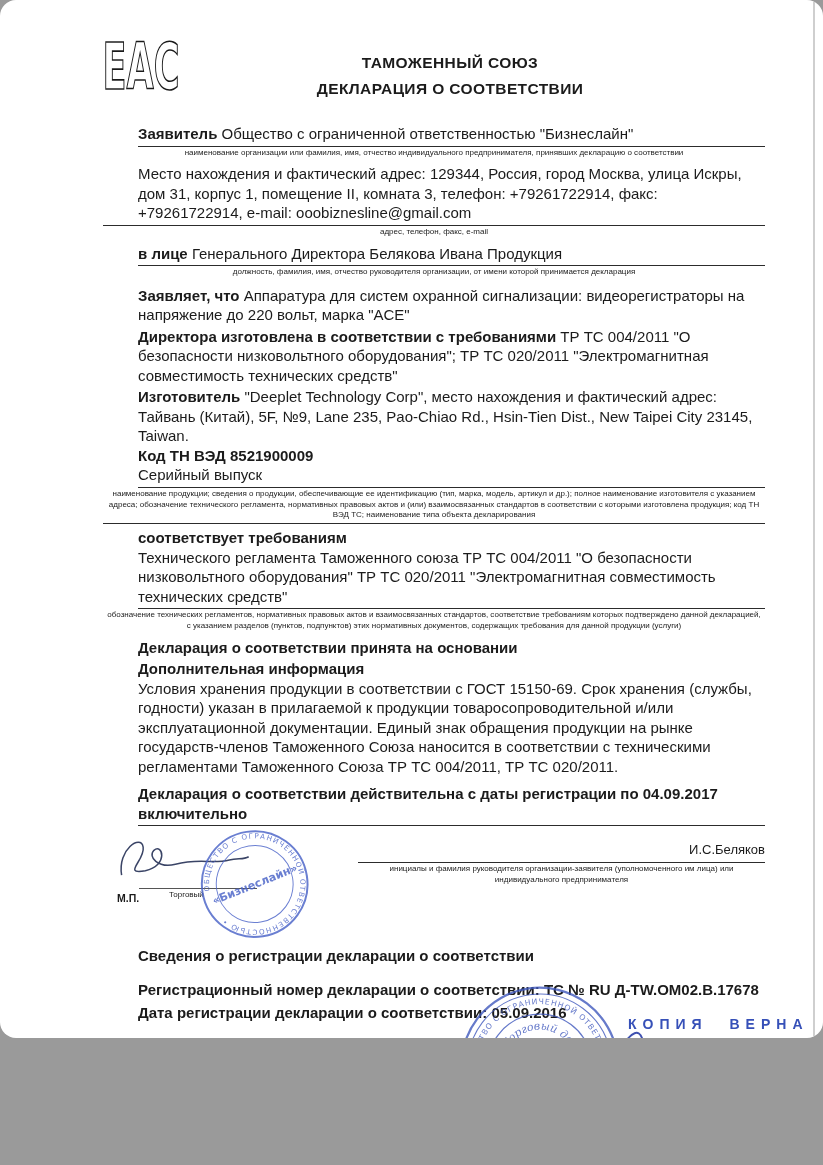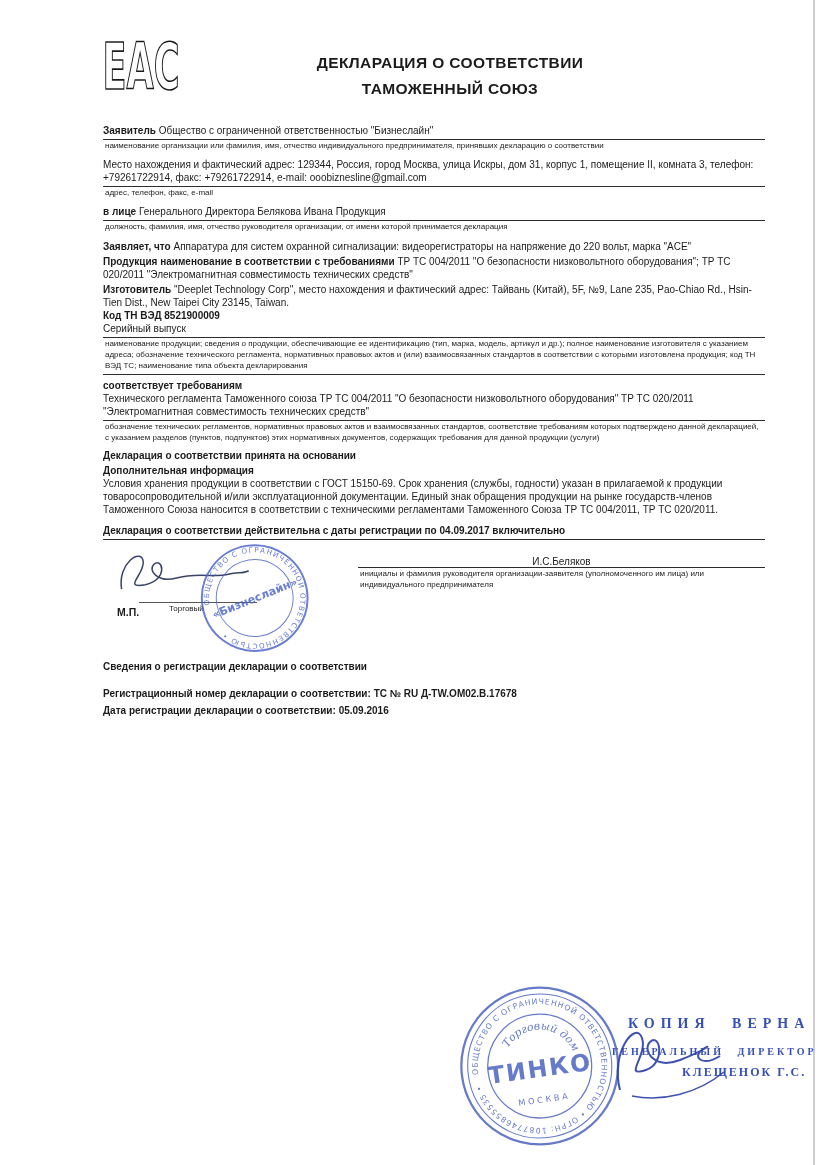--- a/index.html
+++ b/index.html
@@ -1,62 +1,63 @@
 <!DOCTYPE html>
 <html><head>
 <meta charset="utf-8">
 <style>
   * { margin:0; padding:0; box-sizing:border-box; }
   html,body { background:#9a9a9a; }
   .page {
-    width:823px; height:1165px; background:#ffffff; position:relative;
+    width:823px; height:1038px; background:#ffffff; position:relative;
     font-family:"Liberation Sans", sans-serif; color:#1b1b1b; overflow:hidden;
     margin:0 auto;
+    border-radius:16px;
   }
   .scan-edge { position:absolute; right:8px; top:0; bottom:0; width:2px; background:#cfcfcf; }
   .eac { position:absolute; left:100px; top:26px; }
   .title { position:absolute; left:230px; top:50px; width:440px; text-align:center;
     font-weight:bold; font-size:15.5px; line-height:1.65; letter-spacing:.4px; }
   .content { position:absolute; left:103px; top:124px; width:662px; }
-  .line { font-size:10px; line-height:1.3; }
+  .line { font-size:15px; line-height:1.3;margin-left:35px; }
   .b { font-weight:bold; }
   .rule { border-bottom:1.5px solid #2c2c2c; }
-  .caption { font-size:8px; line-height:1.35; text-align:left; color:#222; padding:1px 2px 2px; }
+  .caption { font-size:8px; line-height:1.35; text-align:center; color:#222; padding:1px 2px 2px; }
   .mt2{margin-top:2px;} .mt4{margin-top:4px;} .mt6{margin-top:6px;}
   .mt8{margin-top:8px;} .mt14{margin-top:14px;}
   .pb2{padding-bottom:2px;}
 
   .sig-row { position:relative; height:108px; margin-top:6px; }
   .sig1 { position:absolute; left:10px; top:0px; }
   .sig-line { position:absolute; left:36px; top:56px; width:118px; border-top:1px solid #555; }
   .sig-label { position:absolute; left:66px; top:58px; font-size:8px; color:#222; }
   .mp { position:absolute; left:14px; top:60px; font-size:10.5px; font-weight:bold; }
   .stamp1wrap { position:absolute; left:96px; top:-4px; transform:rotate(-9deg); opacity:.82; }
   .sig-right { position:absolute; left:255px; top:10px; width:407px; }
-  .sig-name { font-size:10px; text-align:center; border-bottom:1.5px solid #2c2c2c; }
+  .sig-name { font-size:13px; text-align:right; padding-bottom:5px; border-bottom:1.5px solid #2c2c2c; }
   .bottom-area { position:absolute; left:452px; top:972px; width:368px; height:192px; }
   .tinko-wrap { position:absolute; left:6px; top:12px; transform:rotate(-8deg); opacity:.8; }
-  .copy-line { position:absolute; font-family:Liberation Serif, serif; font-weight:bold; color:#3650b8; white-space:nowrap; }
+  .copy-line { position:absolute; font-family:Liberation Sans, sans-serif; font-weight:bold; color:#3650b8; white-space:nowrap; }
   .copy1 { left:176px; top:44px; font-size:14px; letter-spacing:6px; word-spacing:12px; }
   .copy2 { left:160px; top:74px; font-size:10px; letter-spacing:3px; word-spacing:8px; }
   .copy3 { left:230px; top:93px; font-size:12px; letter-spacing:2px; }
   .copy-sig { position:absolute; left:150px; top:40px; opacity:.9; }
 </style>
 </head>
 <body>
 
 <div class="page">
 
   <svg class="eac" width="82" height="84" viewBox="0 0 100 100">
     <text x="50" y="76" font-family="DejaVu Sans, sans-serif" font-weight="bold" font-size="78" text-anchor="middle" fill="none" stroke="#1a1a1a" stroke-width="2" textLength="94" lengthAdjust="spacingAndGlyphs">EAC</text>
   </svg>
 
   <div class="title">
+    <div>ТАМОЖЕННЫЙ СОЮЗ</div>
     <div>ДЕКЛАРАЦИЯ О СООТВЕТСТВИИ</div>
-    <div>ТАМОЖЕННЫЙ СОЮЗ</div>
   </div>
 
   <div class="scan-edge"></div>
 
   <div class="content">
 
     <p class="line rule pb2">
       <span class="b">Заявитель</span>
       <span>Общество с ограниченной ответственностью "Бизнеслайн"</span>
     </p>
@@ -71,21 +72,21 @@
       <span class="b">в лице</span>
       <span>Генерального Директора Белякова Ивана Продукция</span>
     </p>
     <p class="caption">должность, фамилия, имя, отчество руководителя организации, от имени которой принимается декларация</p>
 
     <p class="line mt6">
       <span class="b">Заявляет, что</span>
       <span>Аппаратура для систем охранной сигнализации: видеорегистраторы на напряжение до 220 вольт, марка "ACE"</span>
     </p>
     <p class="line mt2">
-      <span class="b">Продукция наименование в соответствии с требованиями</span>
+      <span class="b">Директора изготовлена в соответствии с требованиями</span>
       <span>ТР ТС 004/2011 "О безопасности низковольтного оборудования"; ТР ТС 020/2011 "Электромагнитная совместимость технических средств"</span>
     </p>
     <p class="line mt2">
       <span class="b">Изготовитель</span>
       <span>"Deeplet Technology Corp", место нахождения и фактический адрес: Тайвань (Китай), 5F, №9, Lane 235, Pao-Chiao Rd., Hsin-Tien Dist., New Taipei City 23145, Taiwan.</span>
     </p>
     <p class="line">
       <span class="b">Код ТН ВЭД</span>
       <span class="b">8521900009</span>
     </p>

